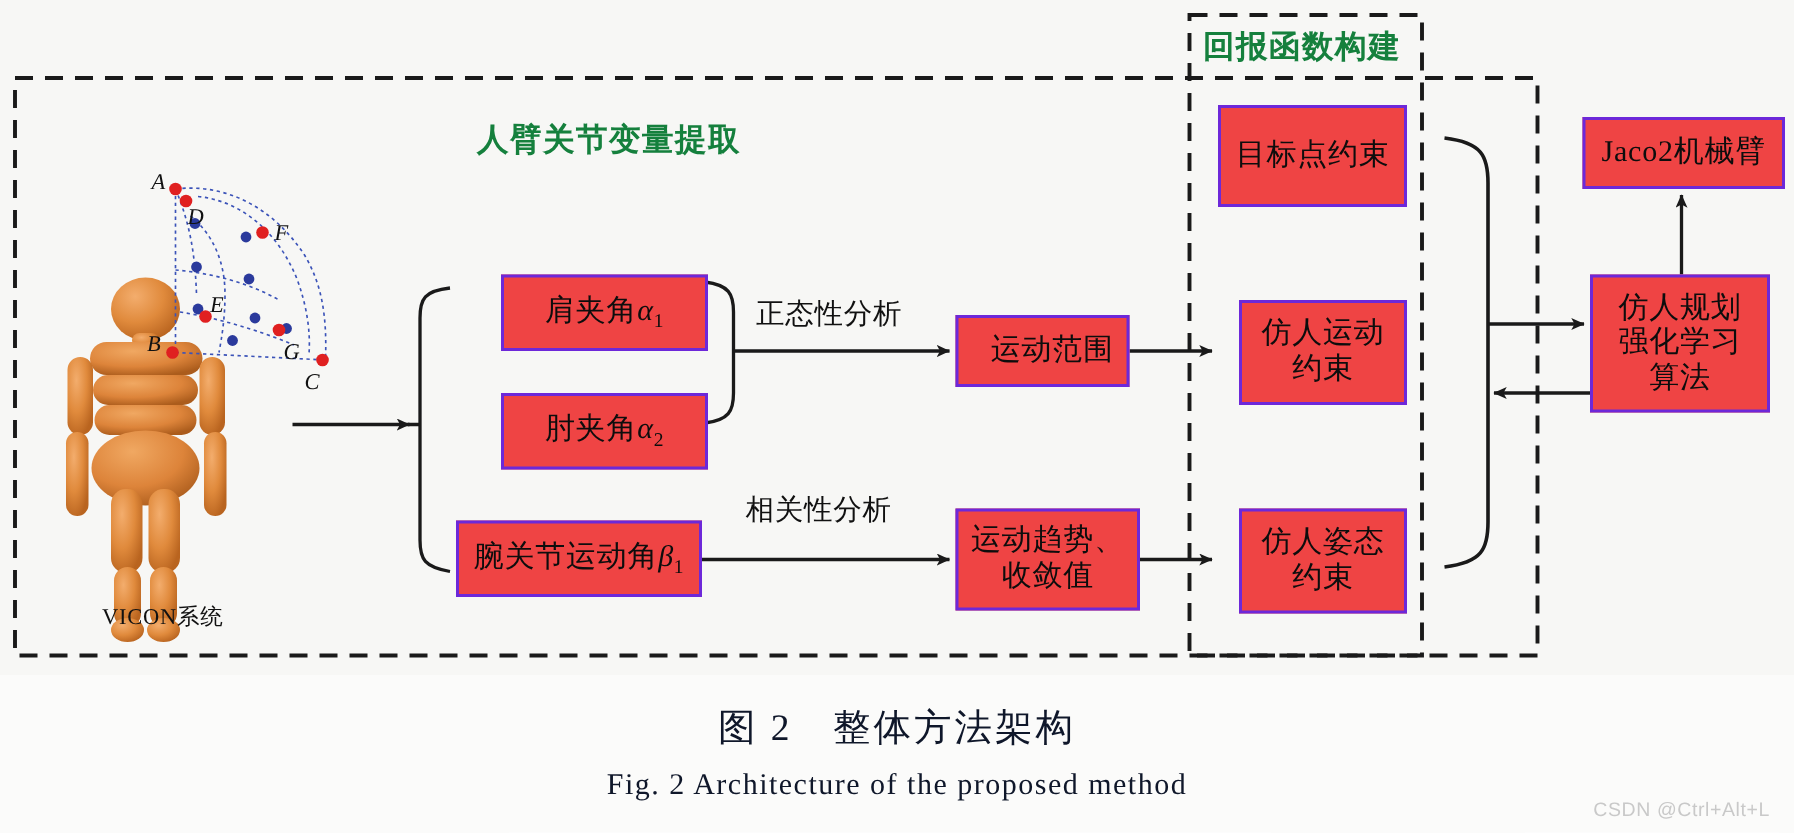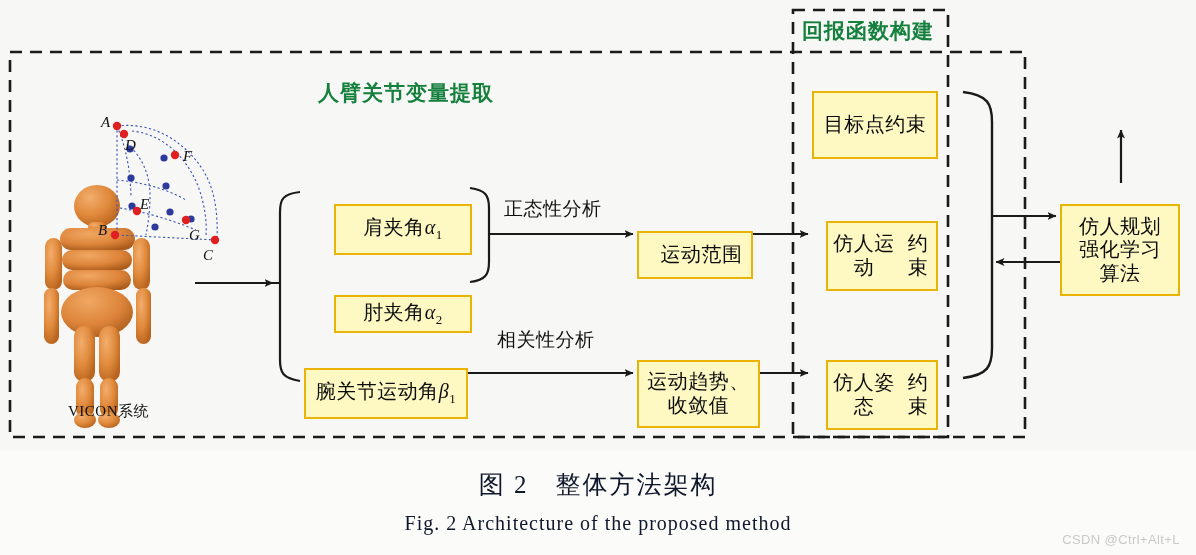--- a/index.html
+++ b/index.html
@@ -25,32 +25,31 @@
   svg.layer {
     position: absolute;
     left: 0; top: 0;
     width: 1196px;
     height: 555px;
     pointer-events: none;
   }
   .node {
     position: absolute;
     box-sizing: border-box;
-    border: 2px solid #eab308;
-    background: #fef9c3;
+    border: 2px solid #6d28d9;
+    background: #ef4444;
     display: flex;
     align-items: center;
     justify-content: center;
     text-align: center;
     font-family: "Liberation Serif", "DejaVu Serif", serif;
     font-size: 20px;
     color: #0d0d0d;
     line-height: 1.18;
     letter-spacing: 0.5px;
-    margin-top: 21px;
   }
   .node span.sub {
     font-size: 13px;
     vertical-align: sub;
     font-style: normal;
   }
   .node i.var {
     font-style: italic;
     font-family: "Liberation Serif", "DejaVu Serif", serif;
   }
@@ -233,56 +232,59 @@
   <div class="pt-label" style="left:189px; top:227px;">G</div>
   <div class="pt-label" style="left:203px; top:247px;">C</div>
 
   <div class="edge-label" style="left:504px; top:196px;">正态性分析</div>
   <div class="edge-label" style="left:497px; top:327px;">相关性分析</div>
 
   <div class="node" style="left:334px; top:183px; width:138px; height:51px;">
     <span><span>肩夹角</span><i class="var">α</i><span class="sub">1</span></span>
   </div>
 
-  <div class="node" style="left:334px; top:274px; width:138px; height:38px;text-align:right;">
+  <div class="node" style="left:334px; top:262px; width:138px; height:51px;text-align:right;">
     <span><span>肘夹角</span><i class="var">α</i><span class="sub">2</span></span>
   </div>
 
   <div class="node" style="left:304px; top:347px; width:164px; height:51px;">
     <span><span>腕关节运动角</span><i class="var">β</i><span class="sub">1</span></span>
   </div>
 
   <div class="node" style="left:637px; top:210px; width:116px; height:48px;padding-left:13px;">
     <span>运动范围</span>
   </div>
 
   <div class="node" style="left:637px; top:339px; width:123px; height:68px; flex-direction:column;">
     <span>运动趋势、</span>
     <span>收敛值</span>
   </div>
 
   <div class="node" style="left:812px; top:70px; width:126px; height:68px;">
     <span>目标点约束</span>
   </div>
 
-  <div class="node" style="left:826px; top:200px; width:112px; height:70px; flex-direction:row;">
+  <div class="node" style="left:826px; top:200px; width:112px; height:70px; flex-direction:column;">
     <span>仿人运动</span>
     <span>约束</span>
   </div>
 
-  <div class="node" style="left:826px; top:339px; width:112px; height:70px; flex-direction:row;">
+  <div class="node" style="left:826px; top:339px; width:112px; height:70px; flex-direction:column;">
     <span>仿人姿态</span>
     <span>约束</span>
   </div>
 
   <div class="node" style="left:1060px; top:183px; width:120px; height:92px; flex-direction:column;">
     <span>仿人规划</span>
     <span>强化学习</span>
     <span>算法</span>
   </div>
 
+  <div class="node" style="left:1055px; top:78px; width:135px; height:48px;">
+    <span>Jaco2机械臂</span>
+  </div>
 
   <div class="caption" id="caption-cn">图 2　整体方法架构</div>
   <div class="caption" id="caption-en">Fig. 2   Architecture of the proposed method</div>
 
   <div id="watermark">CSDN @Ctrl+Alt+L</div>
 
 </div>
 
 </body></html>

